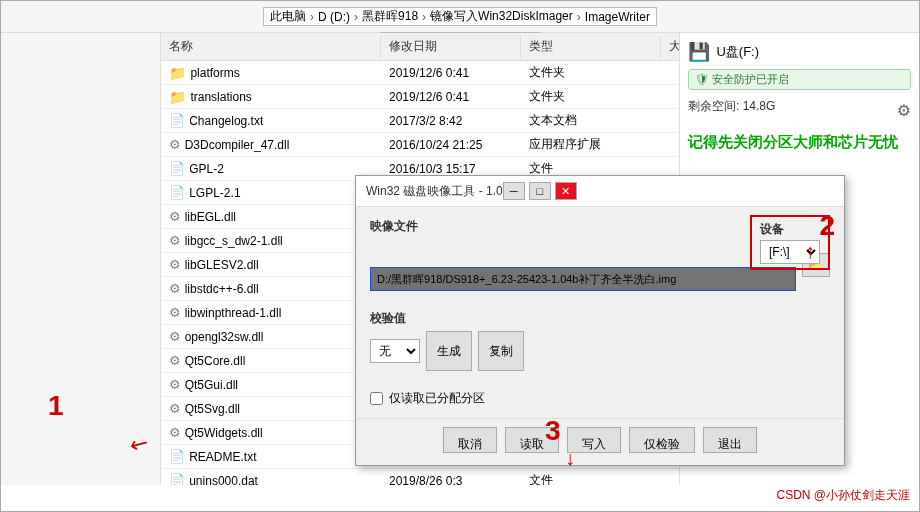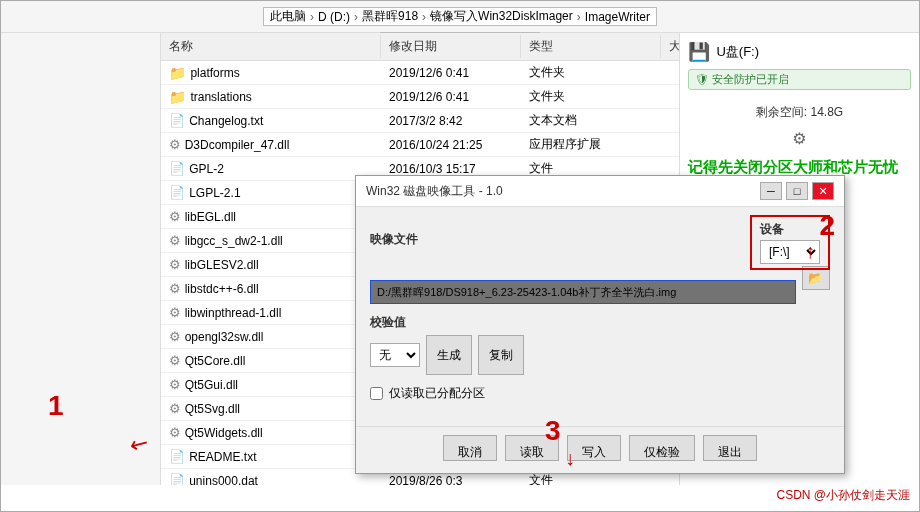--- a/index.html
+++ b/index.html
@@ -173,45 +173,45 @@
       border: 1px solid #999;
       box-shadow: 3px 3px 8px rgba(0,0,0,0.3);
       z-index: 100;
     }
     .dialog-title-bar {
       background: #fff;
       padding: 6px 10px;
       border-bottom: 1px solid #ddd;
       display: flex;
       align-items: center;
-      justify-content: space-between;
+      justify-content: flex-start;
     }
     .dialog-title-text {
       font-size: 12px;
       color: #333;
     }
     .dialog-controls {
       display: flex;
       gap: 4px;
     }
     .dialog-ctrl-btn {
       width: 22px; height: 18px;
       border: 1px solid #aaa;
       background: #e0e0e0;
       cursor: pointer;
       font-size: 11px;
       display: flex; align-items: center; justify-content: center;
     }
     .dialog-ctrl-btn.close { background: #e81123; color: #fff; }
 
     .dialog-body {
-      padding: 24px 14px;
+      padding: 11px 14px;
       display: flex;
       flex-direction: column;
-      gap: 10px;
+      gap: 19px;
     }
 
     .dialog-section-label {
       font-size: 12px;
       font-weight: bold;
       color: #333;
       margin-bottom: 4px;
     }
 
     .dialog-row {
@@ -532,21 +532,21 @@
     </div>
         </div>
     </div>
 
     <div class="right-panel">
       <div class="usb-header">
         <span class="usb-icon">💾</span>
         <span class="usb-label">U盘(F:)</span>
       </div>
       <div class="security-badge">🛡 安全防护已开启</div>
-      <div style="margin-top:14px; display:flex; align-items:center; justify-content:space-between;flex-direction:column;">
+      <div style="margin-top:8px; display:flex; align-items:center; justify-content:space-between;">
         <span class="space-info">剩余空间: 14.8G</span>
         <span class="settings-gear">⚙</span>
       </div>
       <div class="annotation-text">记得先关闭分区大师和芯片无忧</div>
     </div>
   </div>
 </div>
 
 <div class="win32-dialog">
   <div class="dialog-title-bar">

